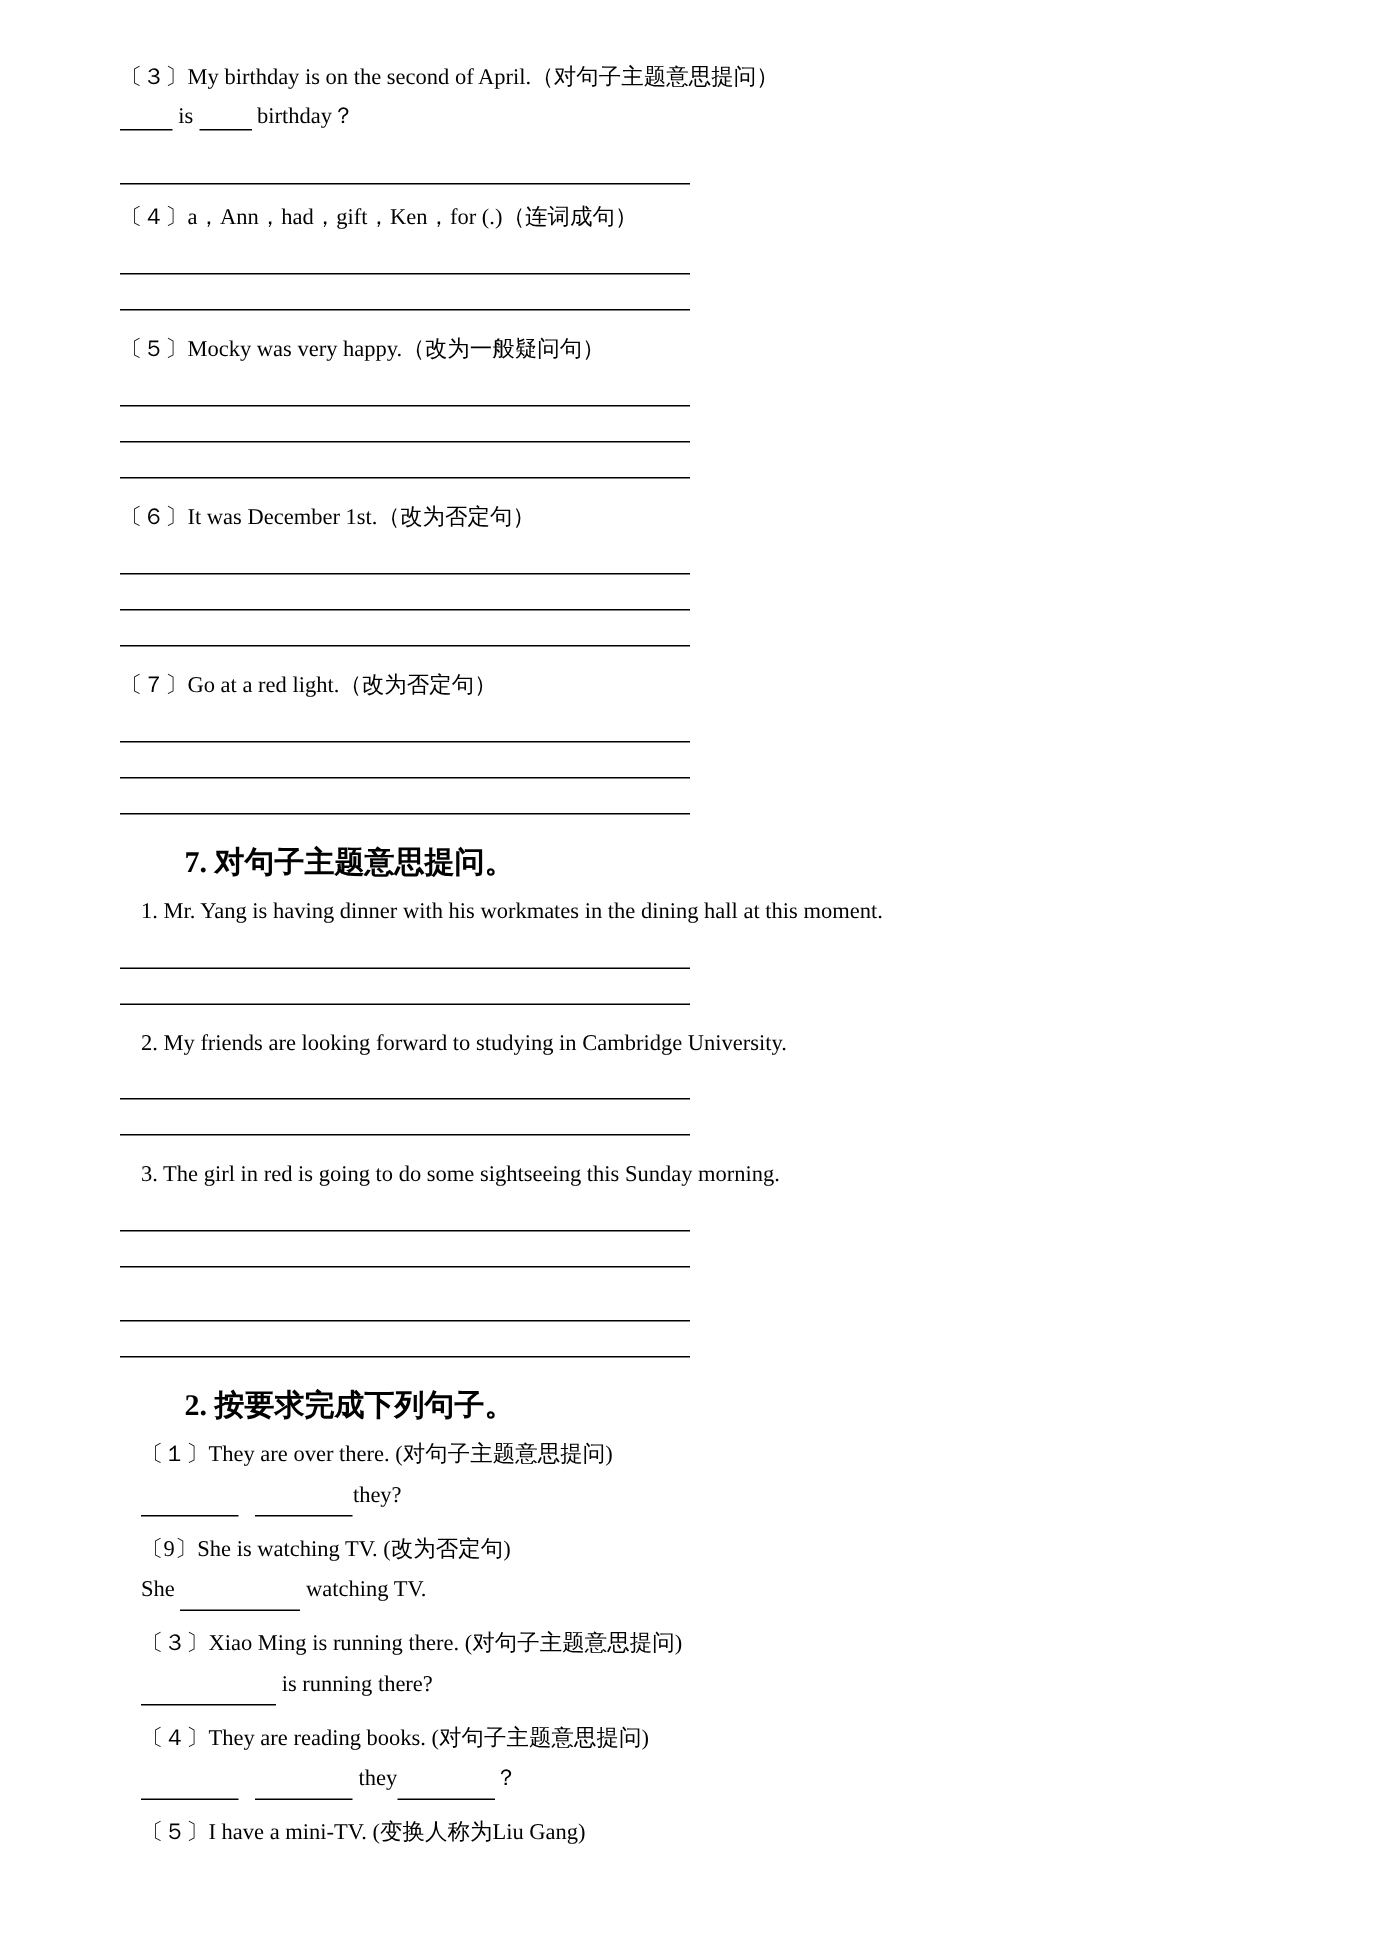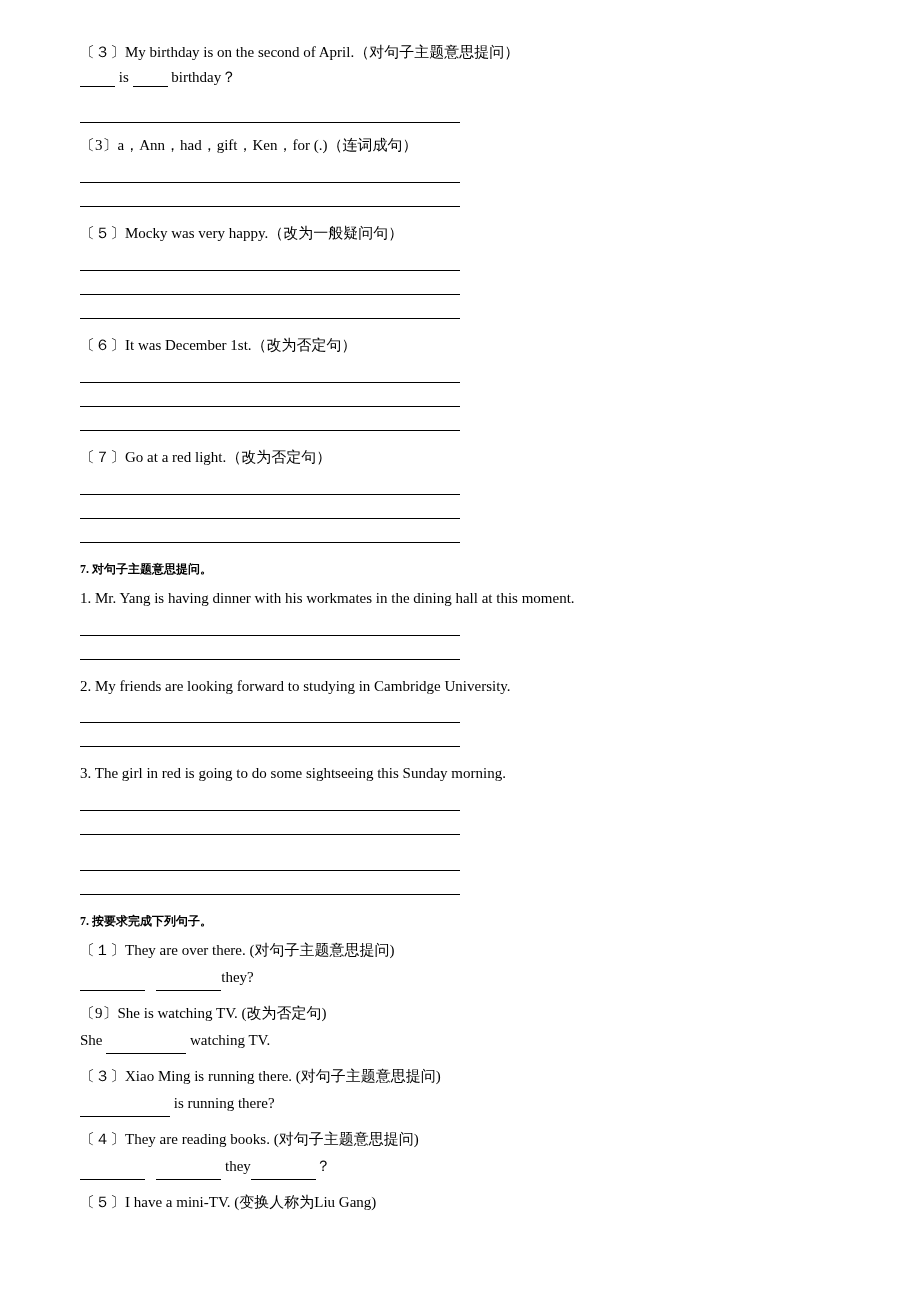--- a/index.html
+++ b/index.html
@@ -38,32 +38,34 @@
     .inline-blank-sm {
       display: inline-block;
       border-bottom: 1px solid #000;
       min-width: 35px;
       height: 18px;
       vertical-align: bottom;
     }
 
     .section-header {
       font-weight: bold;
-      font-size: 12px;
+      font-size: 20px;
       margin-bottom: 8px;
       margin-top: 18px;
+      margin-left: 43px;
     }
 
     .sub-question {
       margin-bottom: 10px;
     }
 
     .sub-question-text {
       line-height: 1.7;
       margin-bottom: 2px;
+      margin-left: 14px;
     }
 
     .fill-line {
       display: block;
       border-bottom: 1px solid #000;
       width: 380px;
       height: 22px;
       margin-bottom: 2px;
     }
 
@@ -82,21 +84,21 @@
     <div class="answer-block">
       <span class="inline-blank-sm"></span>
       is
       <span class="inline-blank-sm"></span>
       birthday？
     </div>
     <span class="fill-line"></span>
   </div>
 
   <div class="sub-question">
-    <div class="question-text">〔3〕a，Ann，had，gift，Ken，for (.)（连词成句）</div>
+    <div class="question-text">〔４〕a，Ann，had，gift，Ken，for (.)（连词成句）</div>
     <div class="answer-block">
       <span class="fill-line"></span>
       <span class="fill-line"></span>
     </div>
   </div>
 
   <div class="sub-question">
     <div class="question-text">〔５〕Mocky was very happy.（改为一般疑问句）</div>
     <div class="answer-block">
       <span class="fill-line"></span>
@@ -156,21 +158,21 @@
   <div class="sub-question">
     <div class="answer-block">
       <span class="fill-line"></span>
       <span class="fill-line"></span>
     </div>
   </div>
 
 </div>
 
 <div class="section">
-  <div class="section-header">7.  按要求完成下列句子。</div>
+  <div class="section-header">2.  按要求完成下列句子。</div>
 
   <div class="sub-question">
     <div class="sub-question-text">〔１〕They are over there. (对句子主题意思提问)</div>
     <div class="sub-question-text">
       <span class="inline-blank" style="min-width:65px;"></span>
       &nbsp;
       <span class="inline-blank" style="min-width:65px;"></span>they?
     </div>
   </div>
 

